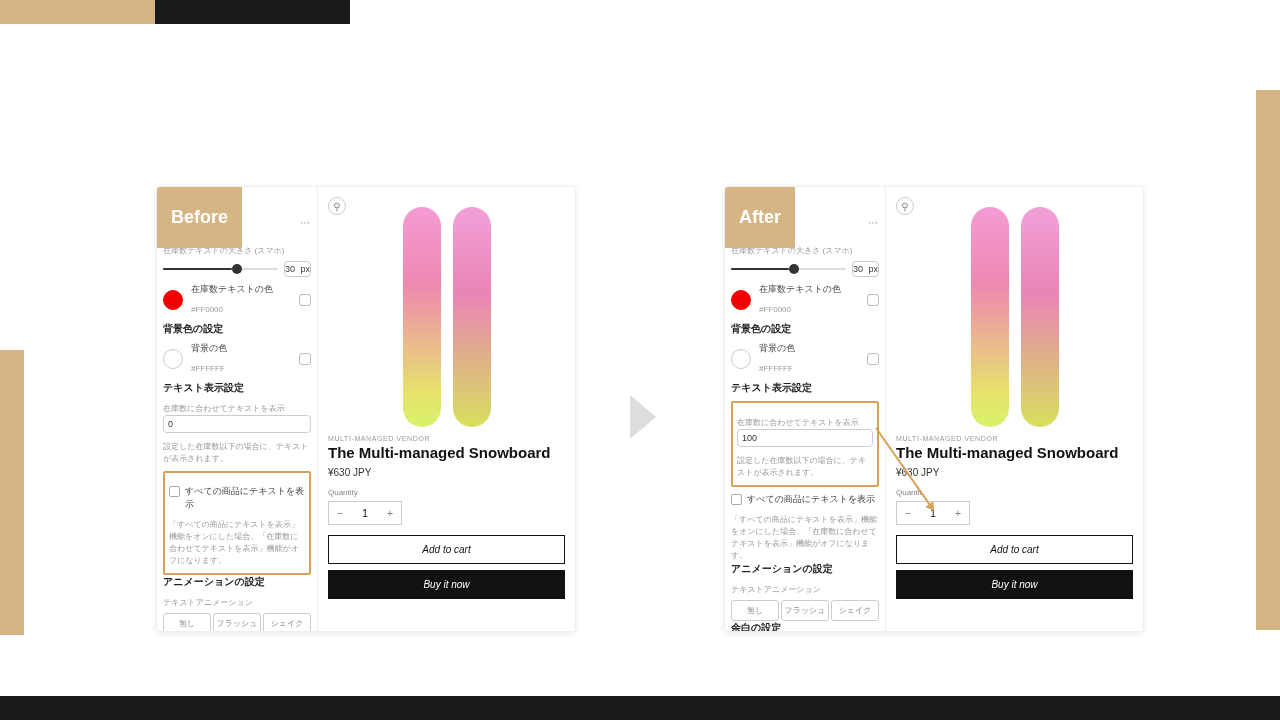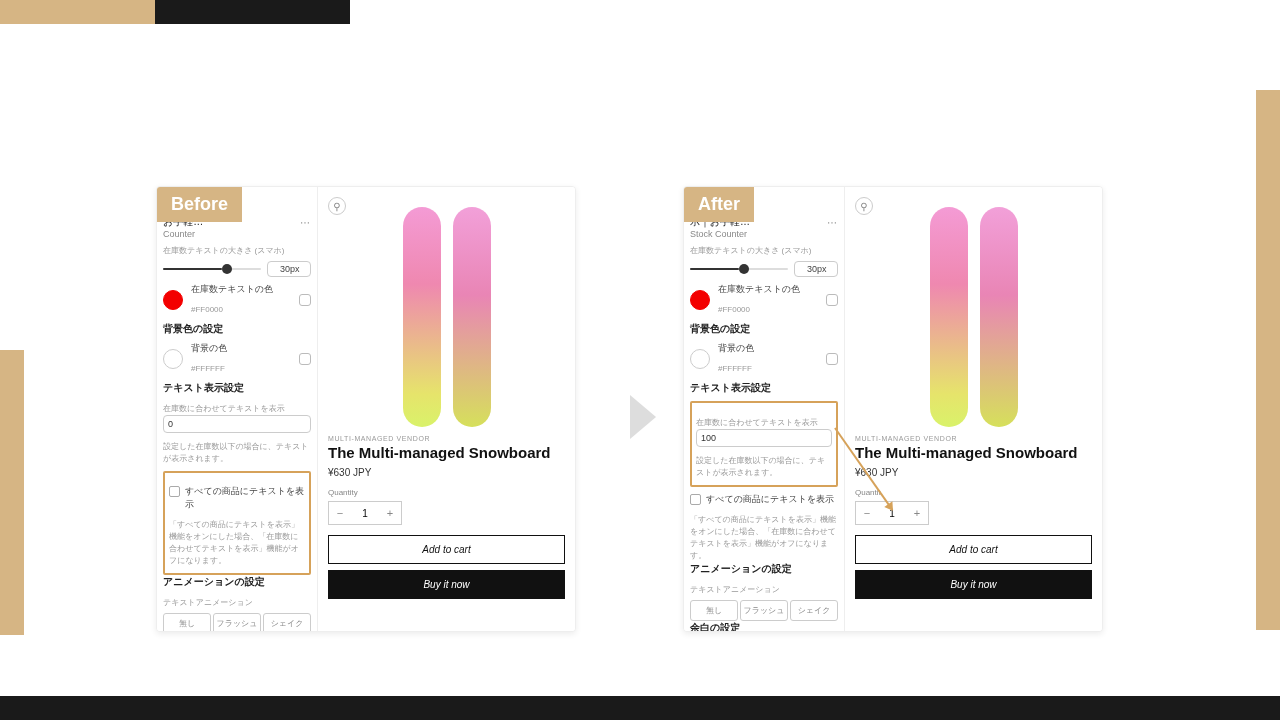--- a/index.html
+++ b/index.html
@@ -17,35 +17,35 @@
     position:absolute; left:0; right:0; top:75px; text-align:center;
     font-size:30px; font-weight:800; letter-spacing:1px; color:#111;
   }
 
   .card {
     position:absolute; top:186px; width:420px; height:446px;
     border:1px solid #eee; border-radius:4px; box-shadow:0 2px 6px rgba(0,0,0,0.08);
     background:#fff; overflow:hidden; display:flex;
   }
   .card.before { left:156px; }
-  .card.after  { left:683px; }
+  .card.after  { left:724px; }
   .panel { width:160px; background:#fff; font-size:9px; color:#444; padding:0 6px 10px 6px; overflow:hidden;}
   .preview { flex:1; background:#fff; border-left:1px solid #eee; position:relative;padding:10px;}
   .tag {
-    position:absolute; top:0; left:0; padding:7px 14px; font-weight:700; color:#fff;
+    position:absolute; top:0; left:0; padding:20px 14px; font-weight:700; color:#fff;
     background:#d6b584; font-size:18px; z-index:3;
   }
   .header-row{ font-size:10px; margin-top:10px; display:flex; align-items:center; gap:4px; color:#111;}
   .sub { color:#888; font-size:9px;}
   .section-title { font-size:10px; font-weight:700; margin:0 0 6px; color:#222;}
   .slider-row { display:flex; align-items:center; gap:6px; margin:4px 0;}
   .slider { flex:1; height:2px; background:#ddd; position:relative; border-radius:2px;}
   .slider .filled{ position:absolute; left:0; top:0; height:100%; background:#333; border-radius:2px;}
   .slider .thumb{ position:absolute; top:-4px; width:10px; height:10px; background:#333; border-radius:50%;}
-  .numbox { border:1px solid #ccc; border-radius:4px; padding:2px 12px; width:44px; font-size:9px; display:flex; justify-content:space-between;}
+  .numbox { border:1px solid #ccc; border-radius:4px; padding:2px 0; width:27px; font-size:9px; display:flex; justify-content:space-between;}
   .swatch-row{ display:flex; align-items:center; gap:8px; margin:6px 0;}
   .swatch{ width:20px; height:20px; border-radius:50%; border:1px solid #ccc;}
   .swatch.red{ background:#f30000; border-color:#f30000;}
   .swatch.white{ background:#fff;}
   .help, .small { font-size:8px; color:#999; line-height:1.5; margin-top:8px;}
   .input{ width:100%; border:1px solid #ccc; border-radius:4px; padding:3px 4px; font-size:9px; color:#333; background:#fff;}
   .hl-box { border:2px solid #d6a25a; border-radius:2px; padding:6px 4px; margin-top:6px;}
   .check-row{ display:flex; gap:5px; align-items:flex-start; font-size:9px; margin:6px 0 2px;}
   .check{ width:11px; height:11px; border:1px solid #aaa; border-radius:2px; flex:none; margin-top:1px;}
   .seg { display:flex; gap:2px; margin-top:4px;}

